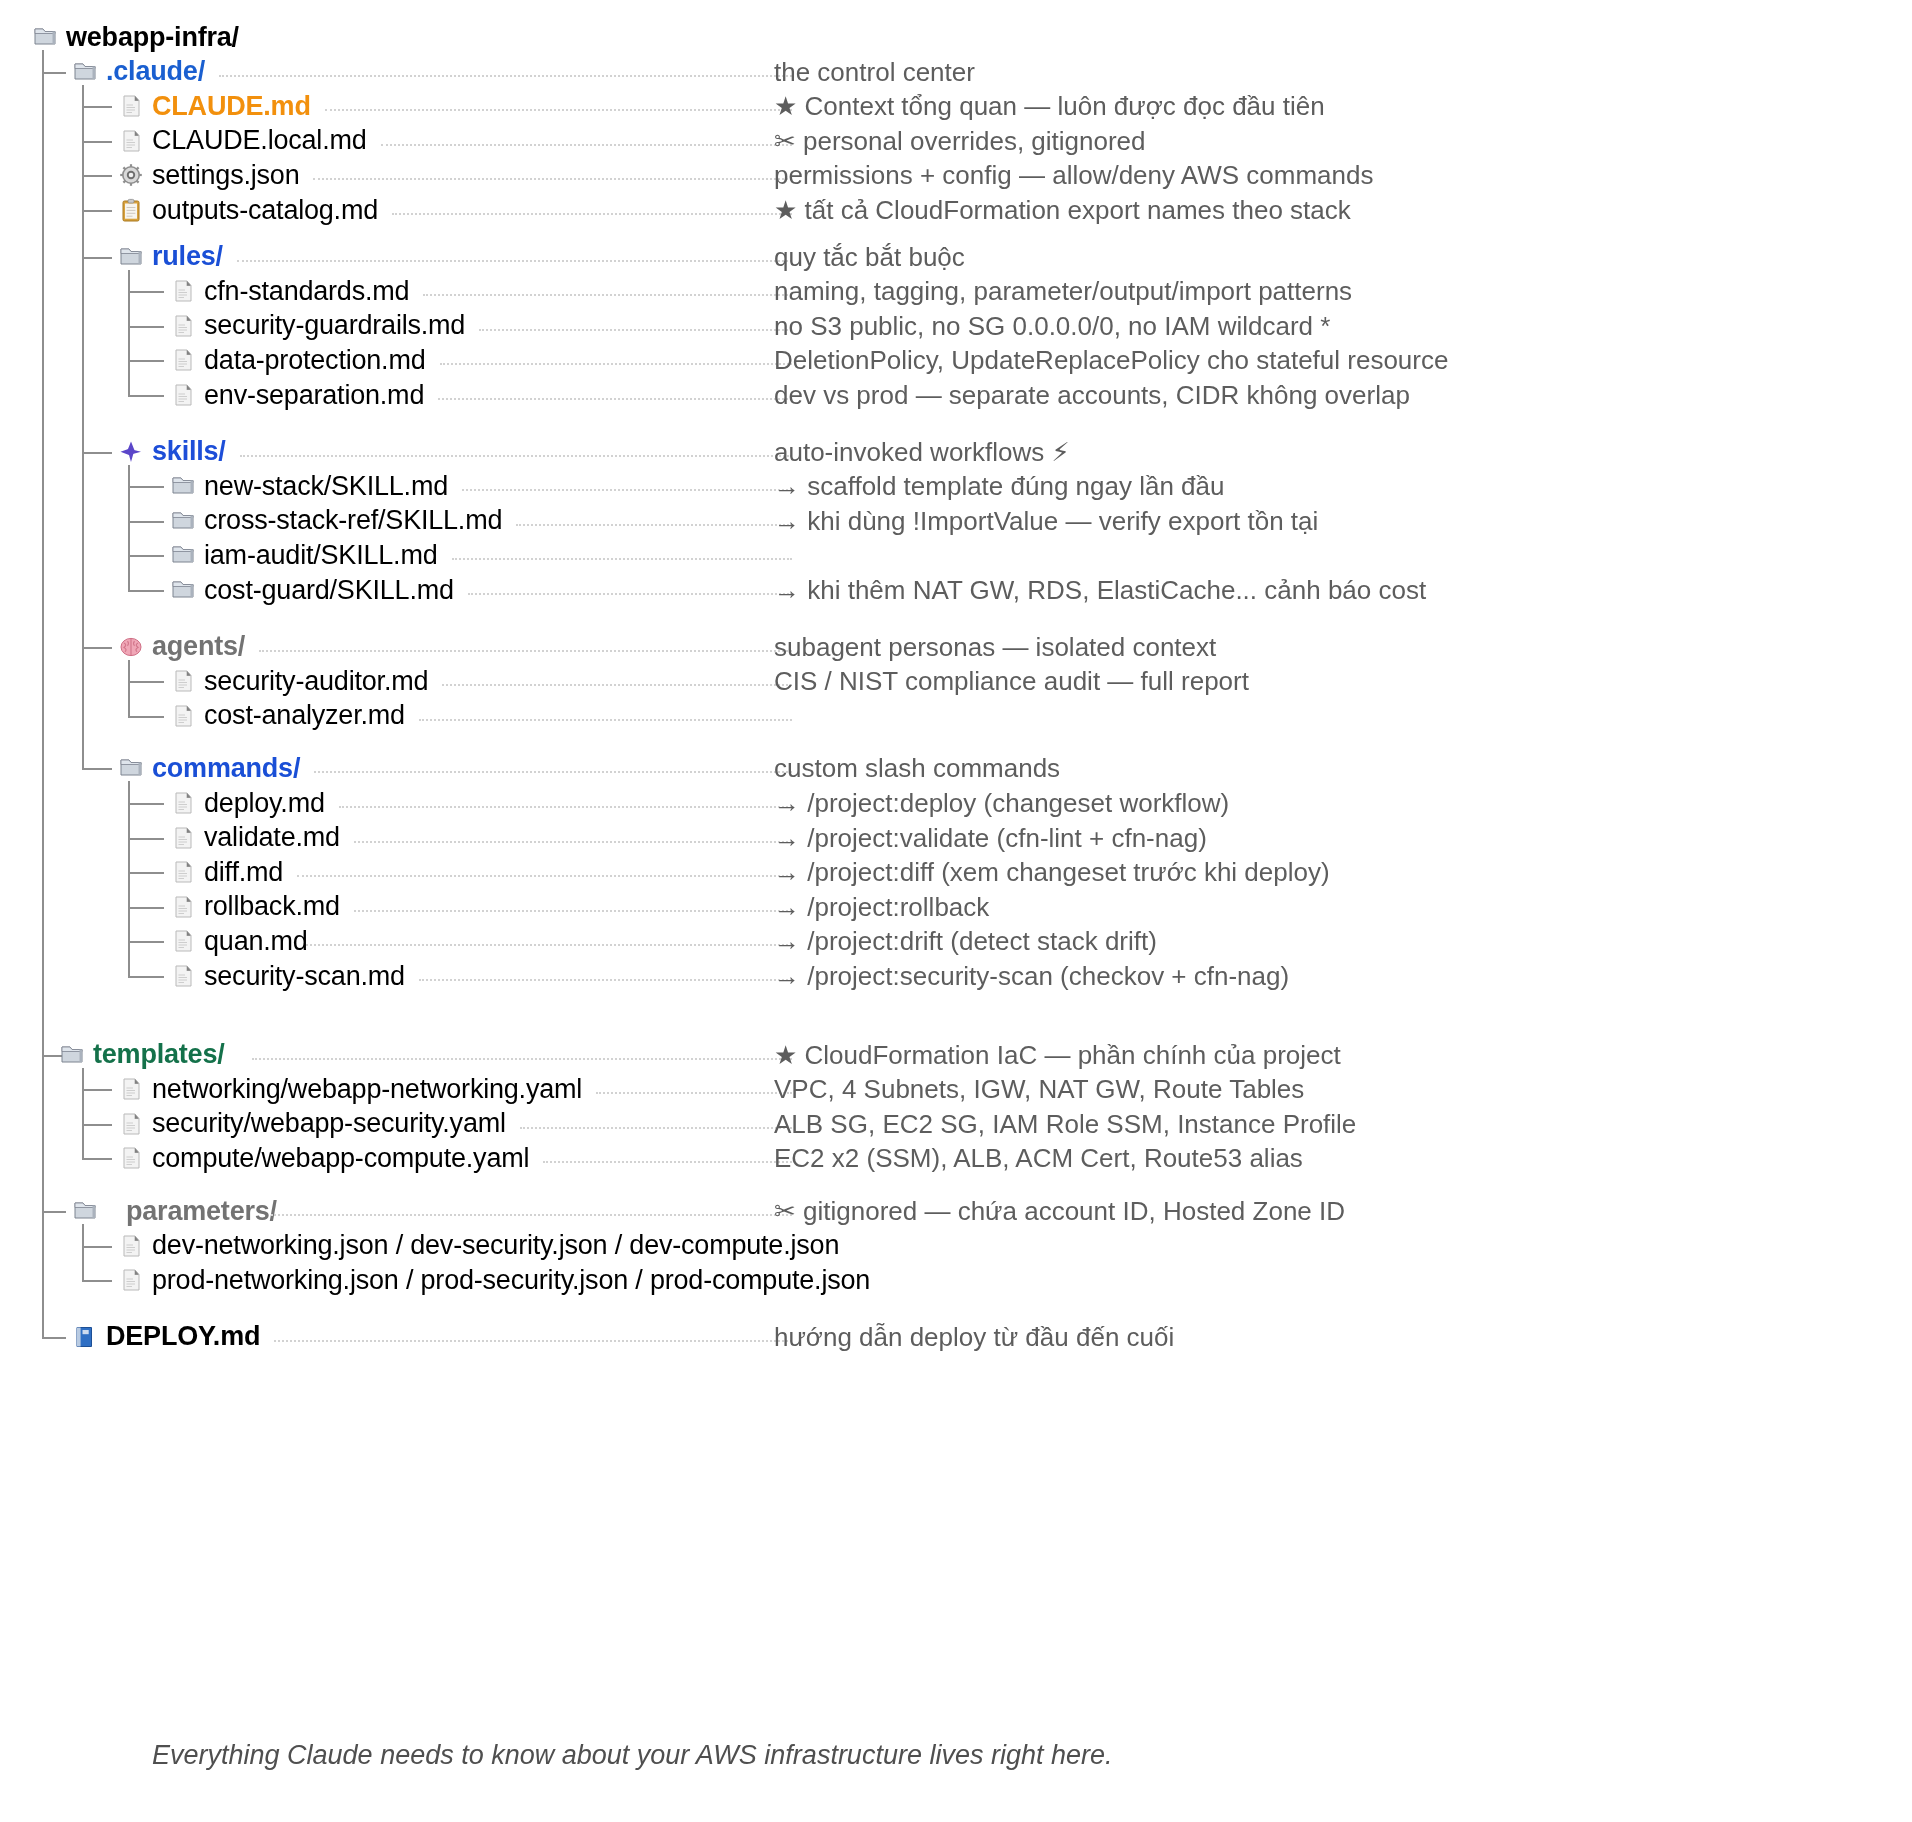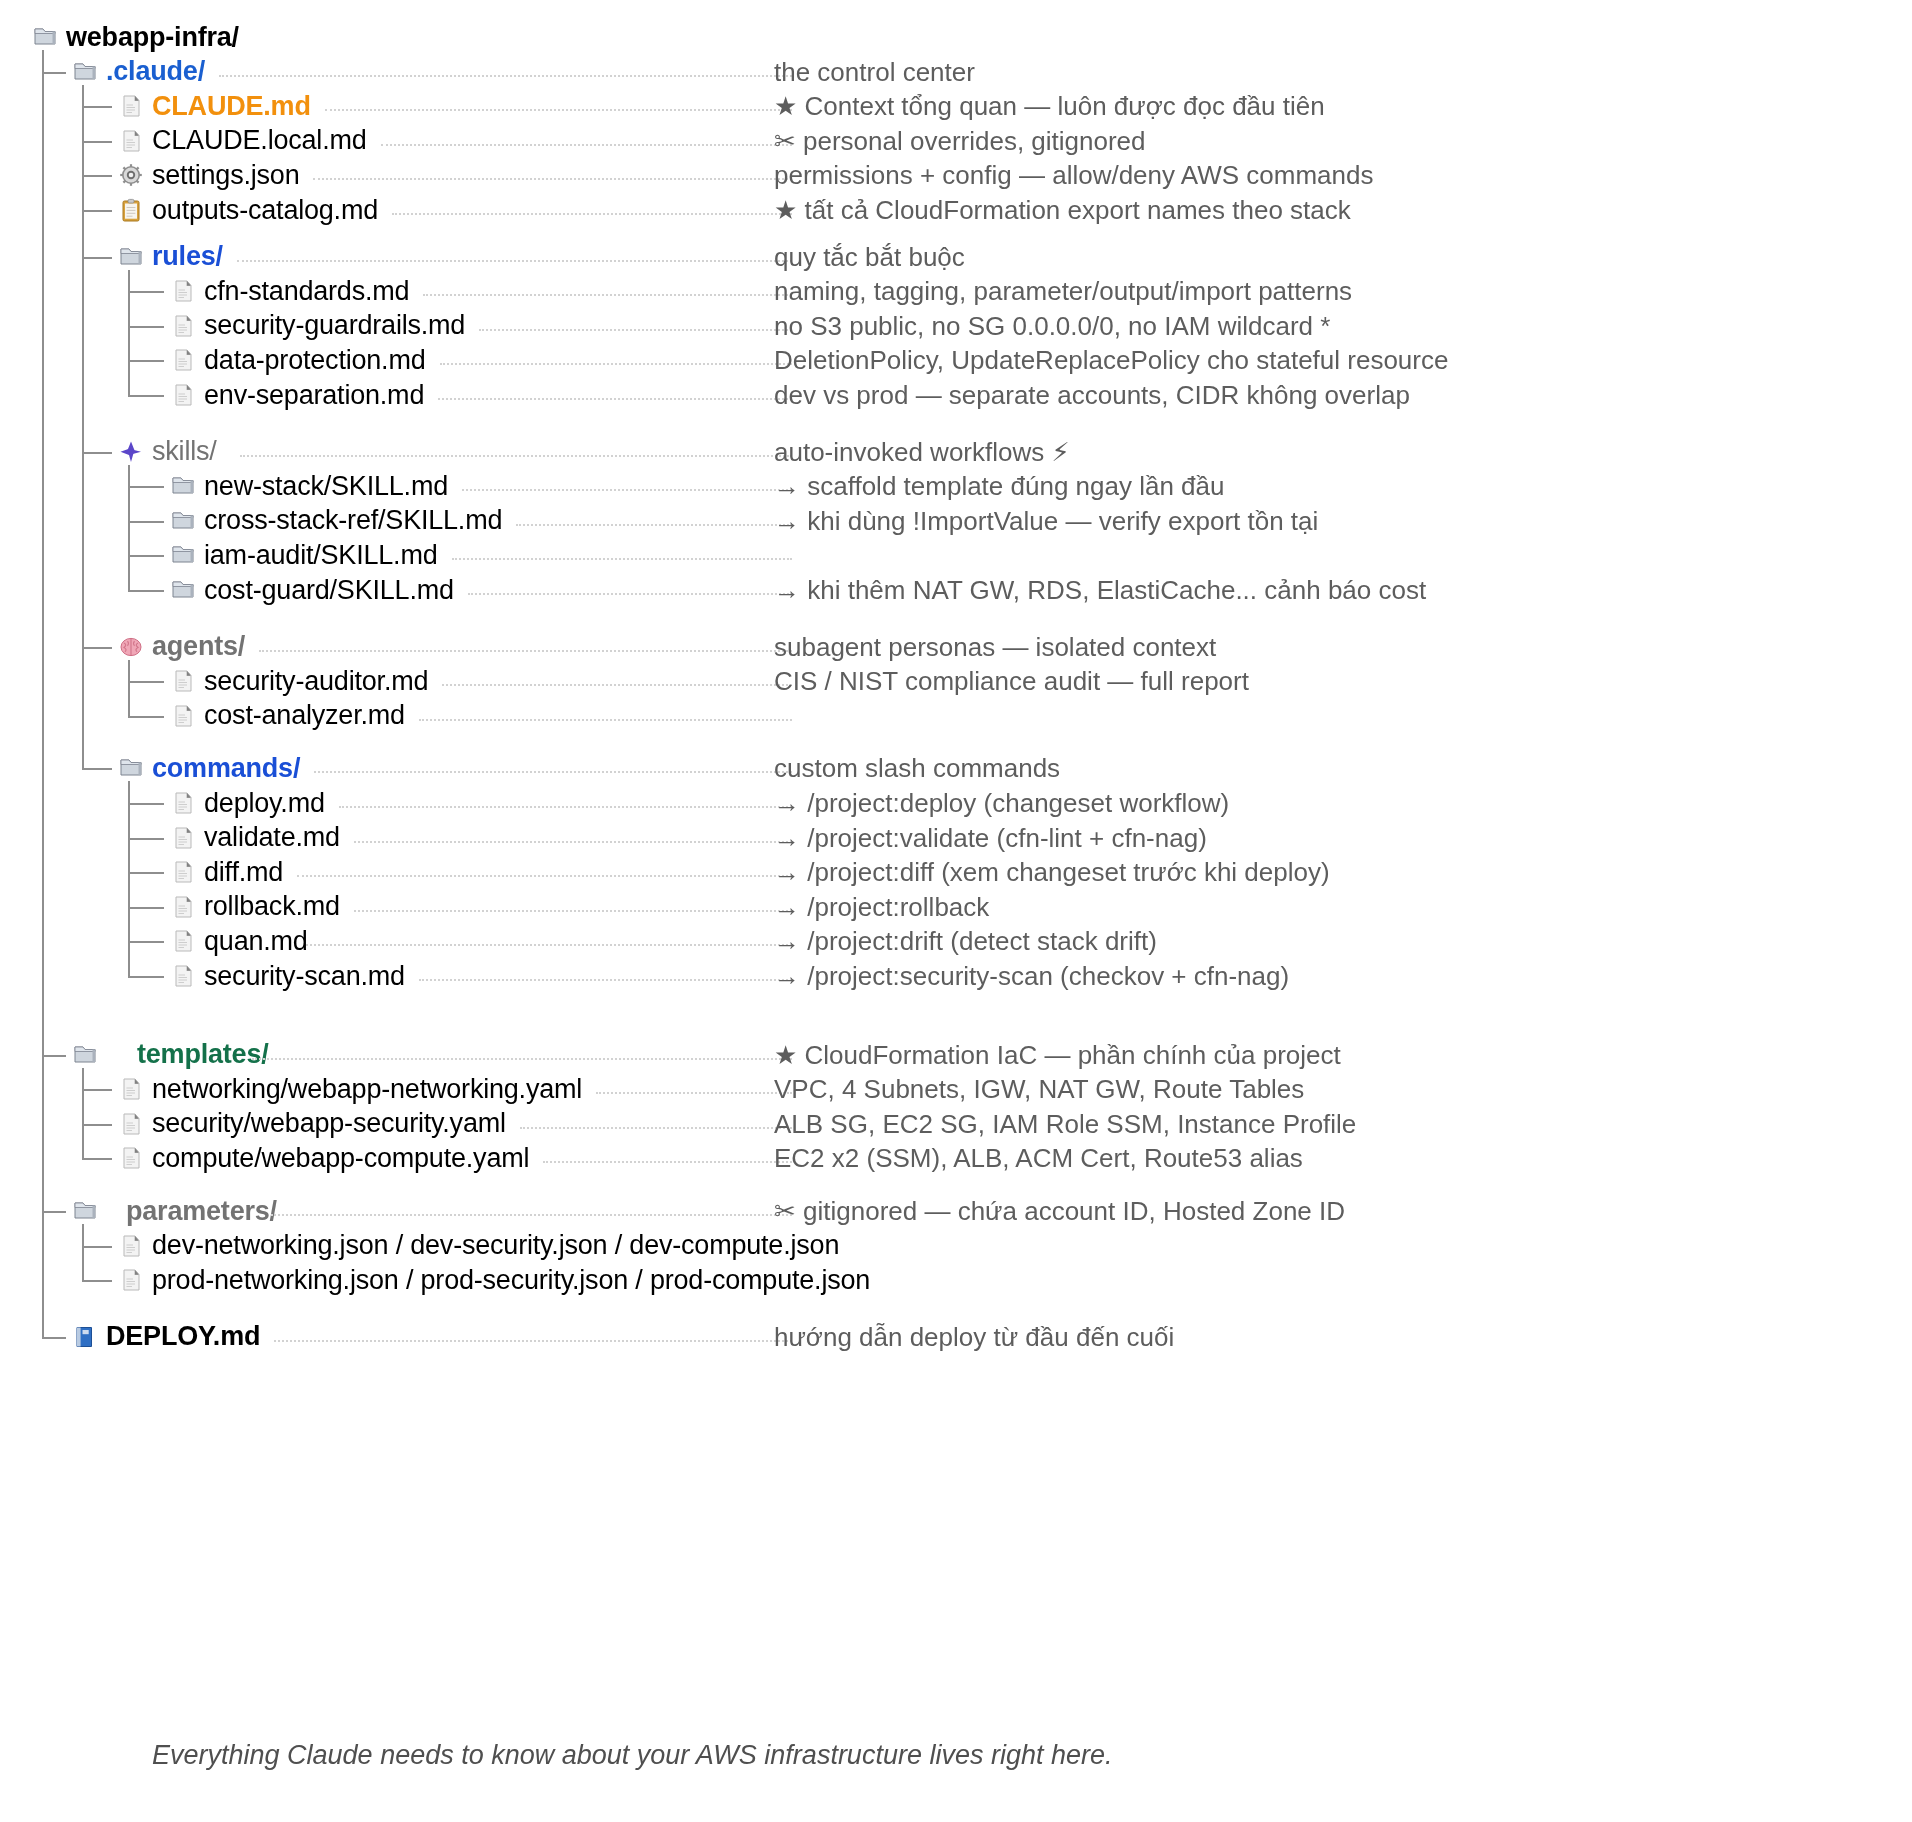--- a/index.html
+++ b/index.html
@@ -47,21 +47,21 @@
     letter-spacing: -0.2px;
     line-height: 1;
     flex: 0 0 auto;
   }
 
   
   .c-root    { color: #000000; font-weight: bold; }
   .c-claude  { color: #1a5fd0; font-weight: bold; }
   .c-orange  { color: #f2900d; font-weight: bold; }
   .c-blue    { color: #1a4fd6; font-weight: bold; }
-  .c-purple  { color: #737373; font-weight: normal; }
+  .c-purple  { color: #1d4ed8; font-weight: bold; }
   .c-red     { color: #737373; font-weight: bold; }
   .c-green   { color: #14714a; font-weight: bold; }
   .c-black   { color: #000000; }
   .c-blackb  { color: #000000; font-weight: bold; }
 
   .desc {
     position: absolute;
     left: 774px;
     font-size: 26px;
     color: #5d5d5d;
@@ -552,21 +552,21 @@
             <line x1="8.5" y1="14.5" x2="17" y2="14.5"></line>
             <line x1="8.5" y1="17" x2="17" y2="17"></line>
             <line x1="8.5" y1="19.5" x2="14" y2="19.5"></line>
           </g>
         </svg>
       </span>
       <span class="label c-black">security-scan.md</span>
     </div>
     <div class="dots" style="top: 979px; left: 418.859px; width: 373.141px;"></div>
     <div class="desc" style="top: 959px; line-height: 34px;">→ /project:security-scan (checkov + cfn-nag)</div>
-    <div class="row" style="top: 1037.6px; left: 72px; gap: 31px;">
+    <div class="row" style="top: 1037.6px; left: 59px;">
       <span class="icon">
         <svg width="26" height="26" viewBox="0 0 26 26">
           <path d="M3 5 L11 5 L13 7.5 L23 7.5 L23 20 L3 20 Z" fill="#cfd6de" stroke="#7d8490" stroke-width="1"></path>
           <path d="M3 5 L11 5 L13 7.5 L23 7.5 L23 9.5 L3 9.5 Z" fill="#dfe5ec" stroke="#7d8490" stroke-width="0.8"></path>
           <path d="M23 7.5 L23 20 L20.5 20 L20.5 7.5 Z" fill="#aab2bd"></path>
         </svg>
       </span>
       <span class="label c-green">templates/</span>
     </div>
     <div class="dots" style="top: 1057.6px; left: 251.562px; width: 540.438px;"></div>

